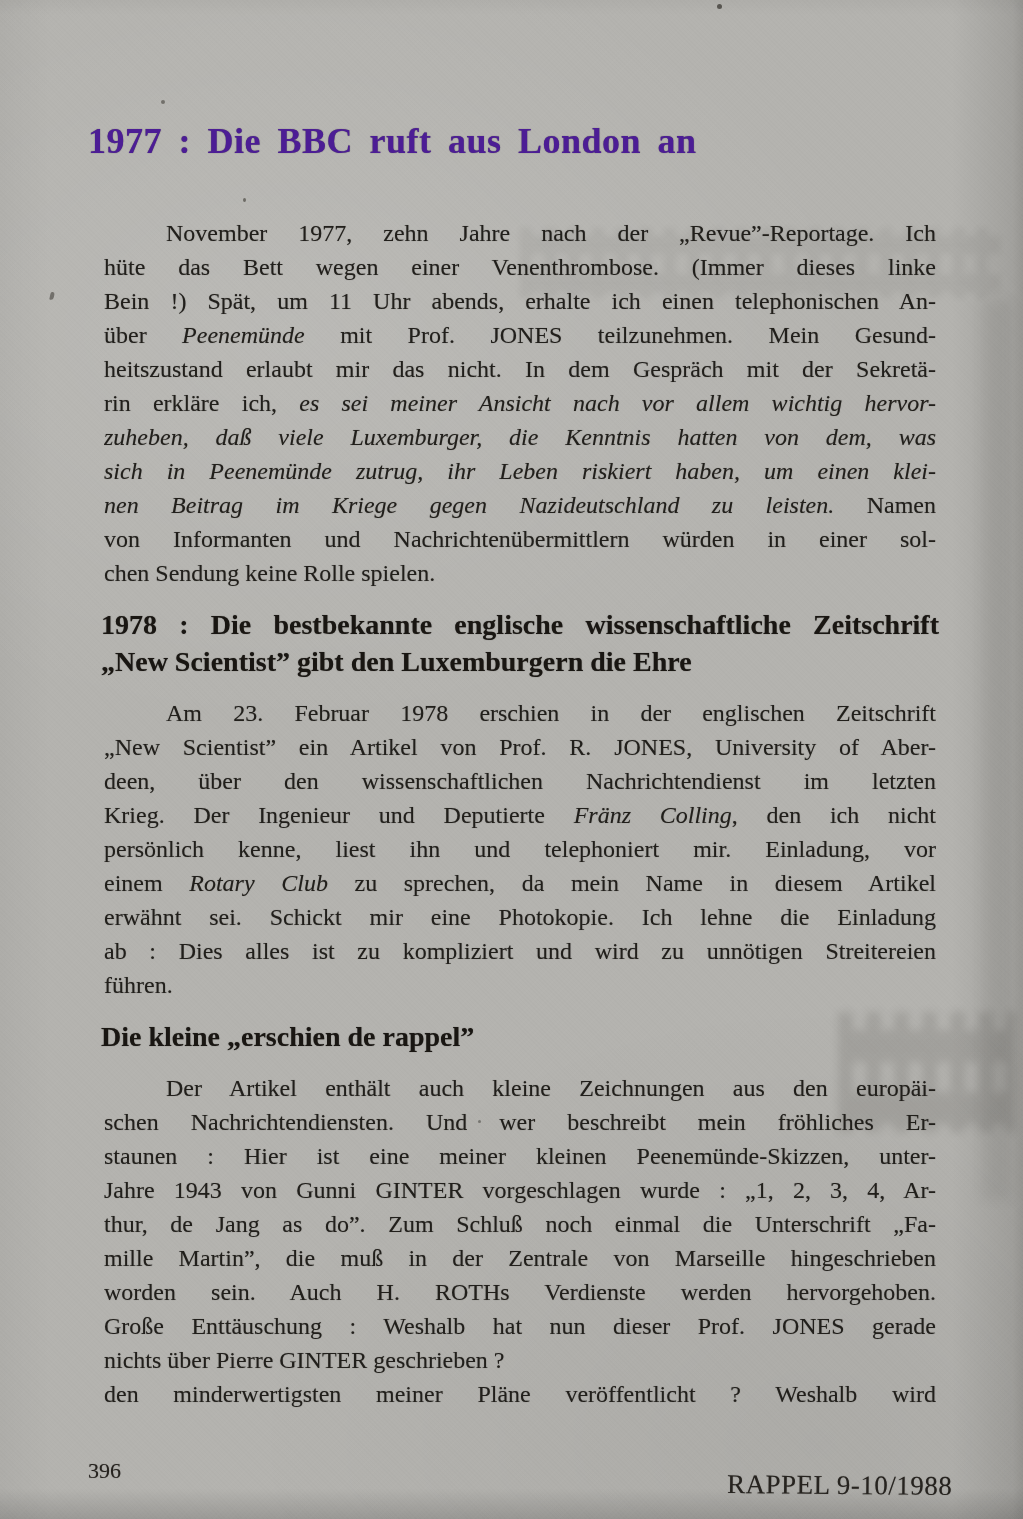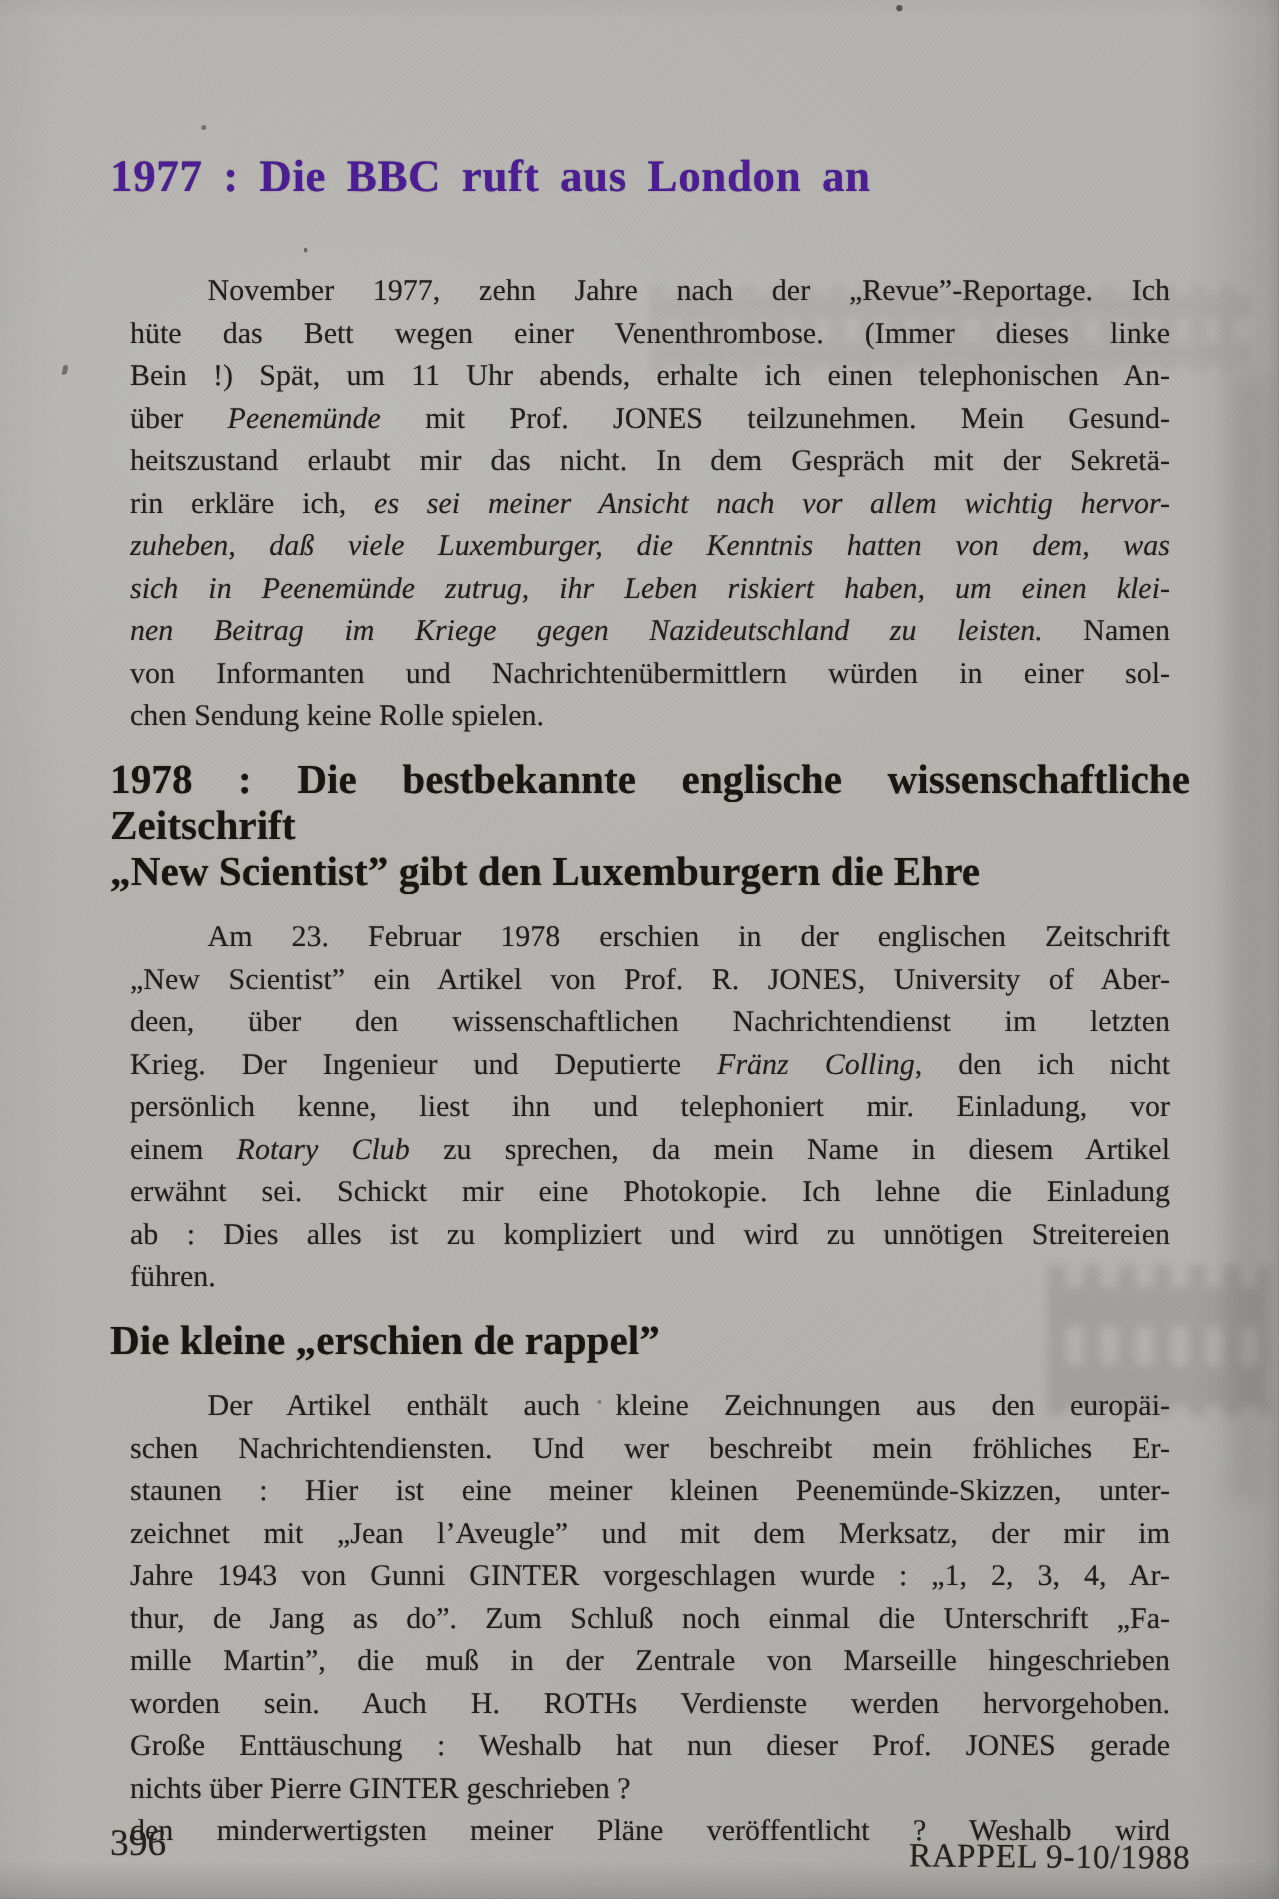--- a/index.html
+++ b/index.html
@@ -29,32 +29,32 @@
   #content{position:absolute;left:88px;top:118px;width:864px;z-index:2;}
   .block{position:relative;}
   .h1{
     font-size:36px;font-weight:bold;line-height:46px;color:#4c1d95;
     word-spacing:7px;letter-spacing:.5px;margin:0 0 52px 0;
     text-shadow:0 0 1px rgba(22,19,15,.55);
   }
   .p{font-size:24px;line-height:34px;margin:16px;text-shadow:0 0 1px rgba(33,31,27,.4);}
   .p .line{height:34px;overflow:hidden;}
   .h2,.h3{
-    font-size:33px;font-weight:bold;line-height:37px;color:#191612;margin:0;
+    font-size:28px;font-weight:bold;line-height:37px;color:#191612;margin:13px;
     text-shadow:0 0 1px rgba(22,19,15,.5);
     font-family:Liberation Serif, serif;
   }
   .h2{margin-top:10px;margin-bottom:6px;}
   .h3{margin-top:13px;margin-bottom:9px;}
   .line{text-align:justify;text-align-last:justify;}
   .line.last{text-align:left;text-align-last:left;}
   .line.indent{text-indent:62px;}
   .it{font-style:italic;}
   .footer-left{
-    position:absolute;left:88px;top:1458px;font-size:30px;z-index:2;
+    position:absolute;left:88px;top:1458px;font-size:22px;z-index:2;
     color:#26231f;text-shadow:0 0 1px rgba(33,31,27,.4);
   }
   .footer-right{
     position:absolute;right:71px;top:1470px;font-size:27px;z-index:2;
     color:#26231f;letter-spacing:.5px;transform:rotate(.5deg);
     text-shadow:0 0 1px rgba(33,31,27,.4);
   }
   
   .ghost{position:absolute;pointer-events:none;z-index:1;}
   .ghost-1{
@@ -126,21 +126,20 @@
         <div class="line"><span>ab : Dies alles ist zu kompliziert und wird zu unnötigen Streitereien</span></div>
         <div class="line last"><span>führen.</span></div>
       </section>
       <section class="block h3">
         <div class="line last"><span>Die kleine „erschien de rappel”</span></div>
       </section>
       <section class="block p">
         <div class="line indent"><span>Der Artikel enthält auch kleine Zeichnungen aus den europäi-</span></div>
         <div class="line"><span>schen Nachrichtendiensten. Und wer beschreibt mein fröhliches Er-</span></div>
         <div class="line"><span>staunen : Hier ist eine meiner kleinen Peenemünde-Skizzen, unter-</span></div>
-        <div class="line"><span>zeichnet mit „Jean l’Aveugle” und mit dem Merksatz, der mir im</span></div>
         <div class="line"><span>Jahre 1943 von Gunni GINTER vorgeschlagen wurde : „1, 2, 3, 4, Ar-</span></div>
         <div class="line"><span>thur, de Jang as do”. Zum Schluß noch einmal die Unterschrift „Fa-</span></div>
         <div class="line"><span>mille Martin”, die muß in der Zentrale von Marseille hingeschrieben</span></div>
         <div class="line"><span>worden sein. Auch H. ROTHs Verdienste werden hervorgehoben.</span></div>
         <div class="line"><span>Große Enttäuschung : Weshalb hat nun dieser Prof. JONES gerade</span></div>
         <div class="line last"><span>nichts über Pierre GINTER geschrieben ?</span></div>
         <div class="line"><span>den minderwertigsten meiner Pläne veröffentlicht ? Weshalb wird</span></div>
       </section>
     </div>
 

